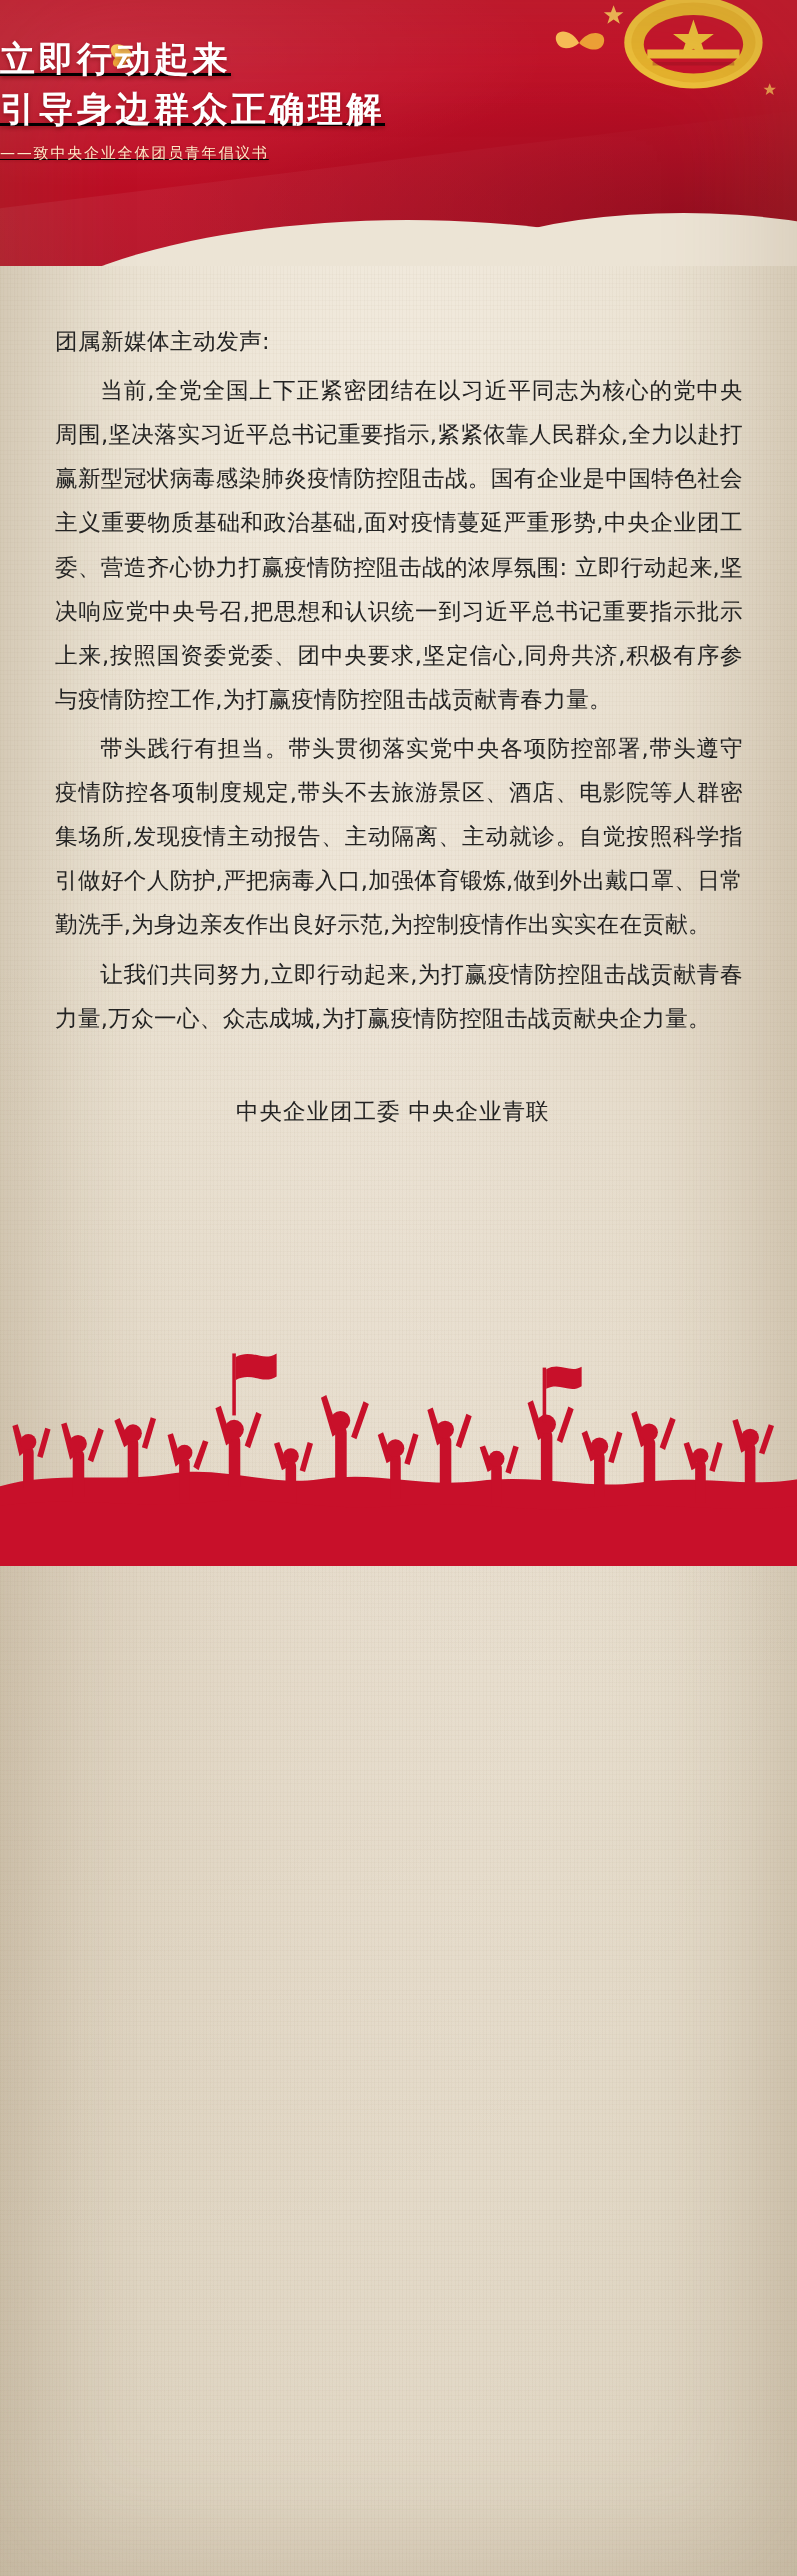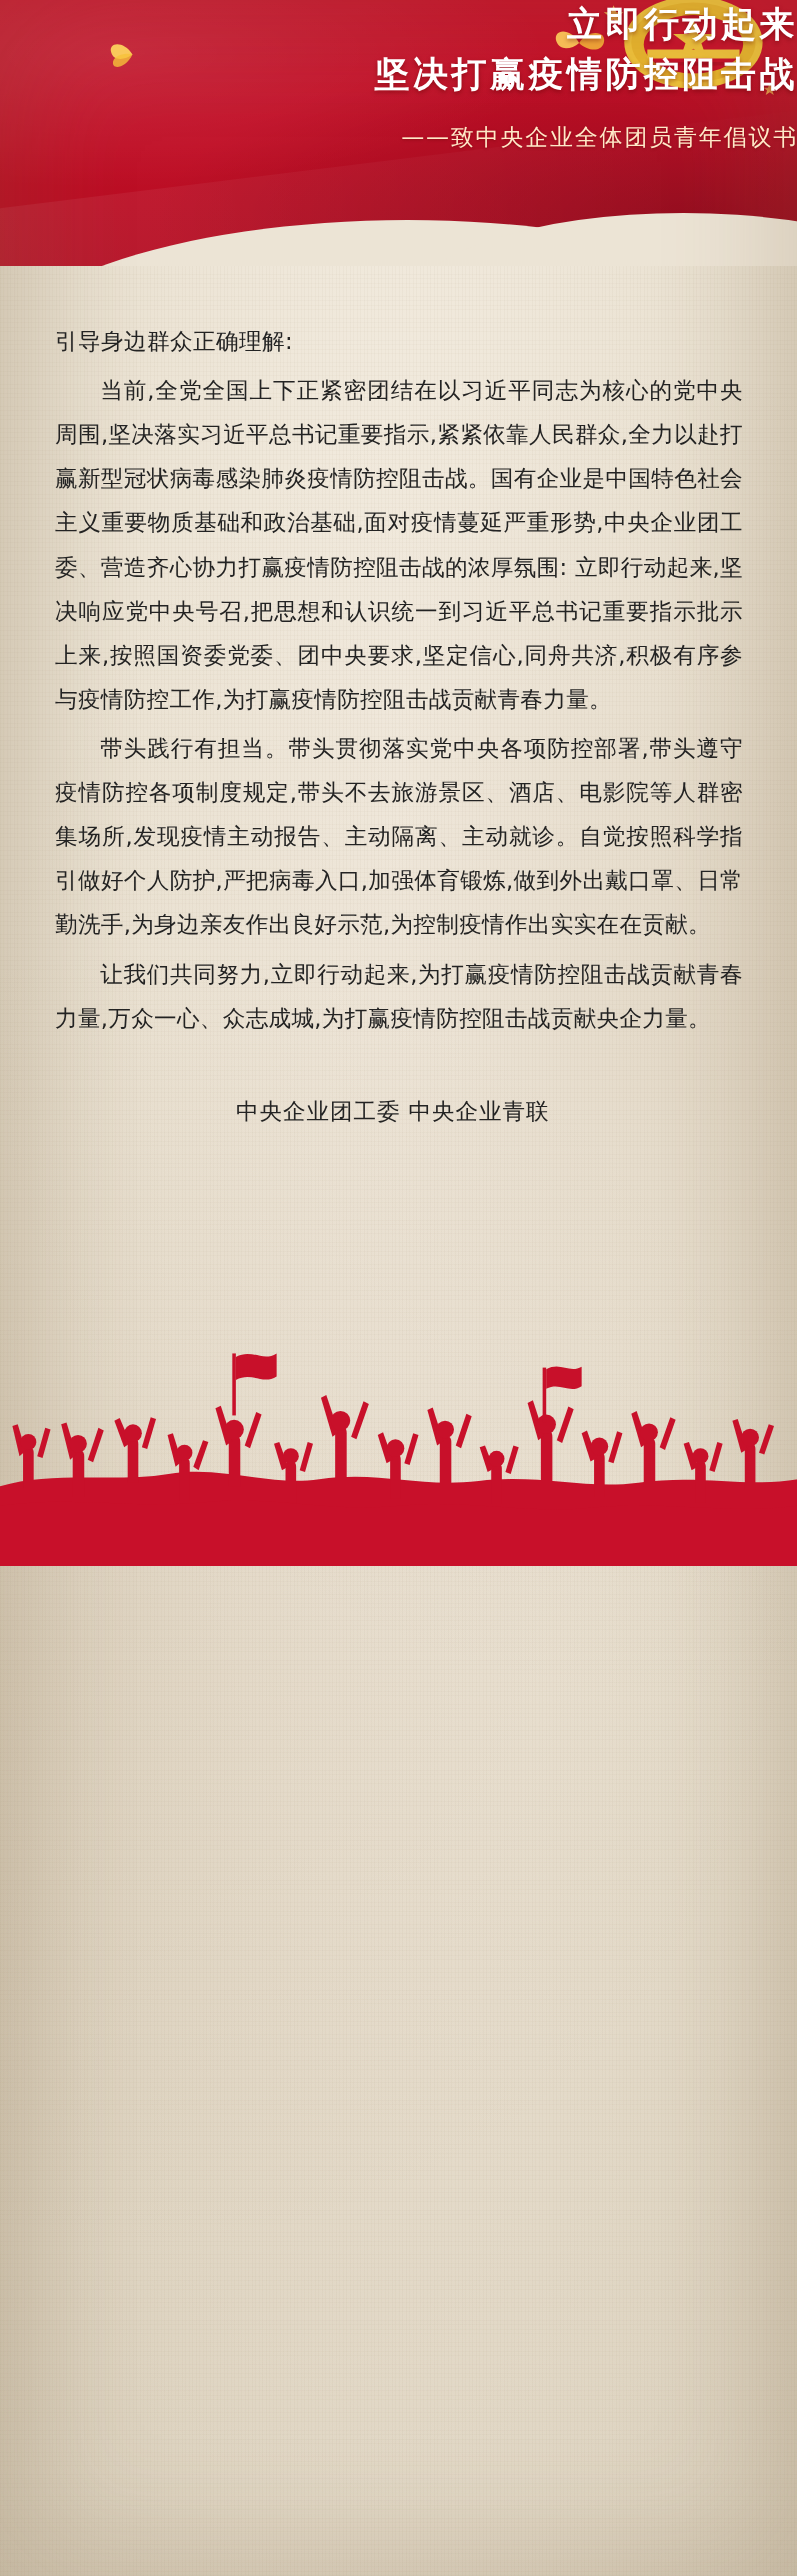--- a/index.html
+++ b/index.html
@@ -89,35 +89,37 @@
     right: 7px;
     top: -8.9px;
     width: 204px;
     height: 142px;
     pointer-events: none;
   }
 
   .header-text {
     position: relative;
     z-index: 5;
-    text-align: right;
+    padding-top: 35px;
+    text-align: left;
+    text-decoration: underline;
   }
   .title-line {
     font-family: "DejaVu Sans", "Liberation Sans", sans-serif;
     color: #fff;
     font-weight: bold;
     font-size: 35px;
     letter-spacing: 3.5px;
     line-height: 1.42;
     text-shadow: 0 1.8px 4.4px rgba(90,0,0,0.45);
   }
   .subtitle {
-    margin-top: 23px;
+    margin-top: 10px;
     color: #ffe9c8;
-    font-size: 23px;
+    font-size: 15px;
     letter-spacing: 1.8px;
     text-shadow: 0 0.9px 2.7px rgba(90,0,0,0.4);
   }
 
   
   .letter {
     position: relative;
     z-index: 4;
     padding: 53px 55px 0 55px;
   }
@@ -207,30 +209,30 @@
       <path d="M30,22 C20,6 2,8 6,20 C9,30 22,28 30,22 Z" fill="#ffd95e" opacity="0.9"></path>
       <path d="M30,22 C22,38 6,40 8,30 C10,22 24,20 30,22 Z" fill="#f6c23a" opacity="0.8"></path>
     </svg>
     <svg style="position:absolute;left:549px;top:19.5px;width:62px;height:44px;z-index:3" viewBox="0 0 70 50" aria-hidden="true">
       <path d="M34,26 C24,8 4,10 8,24 C12,36 26,33 34,26 Z" fill="#ffd95e" opacity="0.85"></path>
       <path d="M34,26 C44,10 66,12 62,26 C58,38 42,34 34,26 Z" fill="#f6c23a" opacity="0.8"></path>
     </svg>
 
     <div class="header-text">
       <div class="title-line">立即行动起来</div>
-      <div class="title-line">坚决打赢疫情防控阻击战</div>
+      <div class="title-line">引导身边群众正确理解</div>
       <div class="subtitle">——致中央企业全体团员青年倡议书</div>
     </div>
 
     <div class="header-wave"></div>
     <div class="header-wave2"></div>
   </div>
 
   <div class="letter">
-    <div class="salutation">引导身边群众正确理解:</div>
+    <div class="salutation">团属新媒体主动发声:</div>
 
     <p class="para">当前,全党全国上下正紧密团结在以习近平同志为核心的党中央周围,坚决落实习近平总书记重要指示,紧紧依靠人民群众,全力以赴打赢新型冠状病毒感染肺炎疫情防控阻击战。国有企业是中国特色社会主义重要物质基础和政治基础,面对疫情蔓延严重形势,中央企业团工委、营造齐心协力打赢疫情防控阻击战的浓厚氛围: 立即行动起来,坚决响应党中央号召,把思想和认识统一到习近平总书记重要指示批示上来,按照国资委党委、团中央要求,坚定信心,同舟共济,积极有序参与疫情防控工作,为打赢疫情防控阻击战贡献青春力量。</p>
     <p class="para">带头践行有担当。带头贯彻落实党中央各项防控部署,带头遵守疫情防控各项制度规定,带头不去旅游景区、酒店、电影院等人群密集场所,发现疫情主动报告、主动隔离、主动就诊。自觉按照科学指引做好个人防护,严把病毒入口,加强体育锻炼,做到外出戴口罩、日常勤洗手,为身边亲友作出良好示范,为控制疫情作出实实在在贡献。</p>
     <p class="para">让我们共同努力,立即行动起来,为打赢疫情防控阻击战贡献青春力量,万众一心、众志成城,为打赢疫情防控阻击战贡献央企力量。</p>
 
     <div class="signature">
       <div>中央企业团工委 中央企业青联</div>
     </div>
   </div>
 

